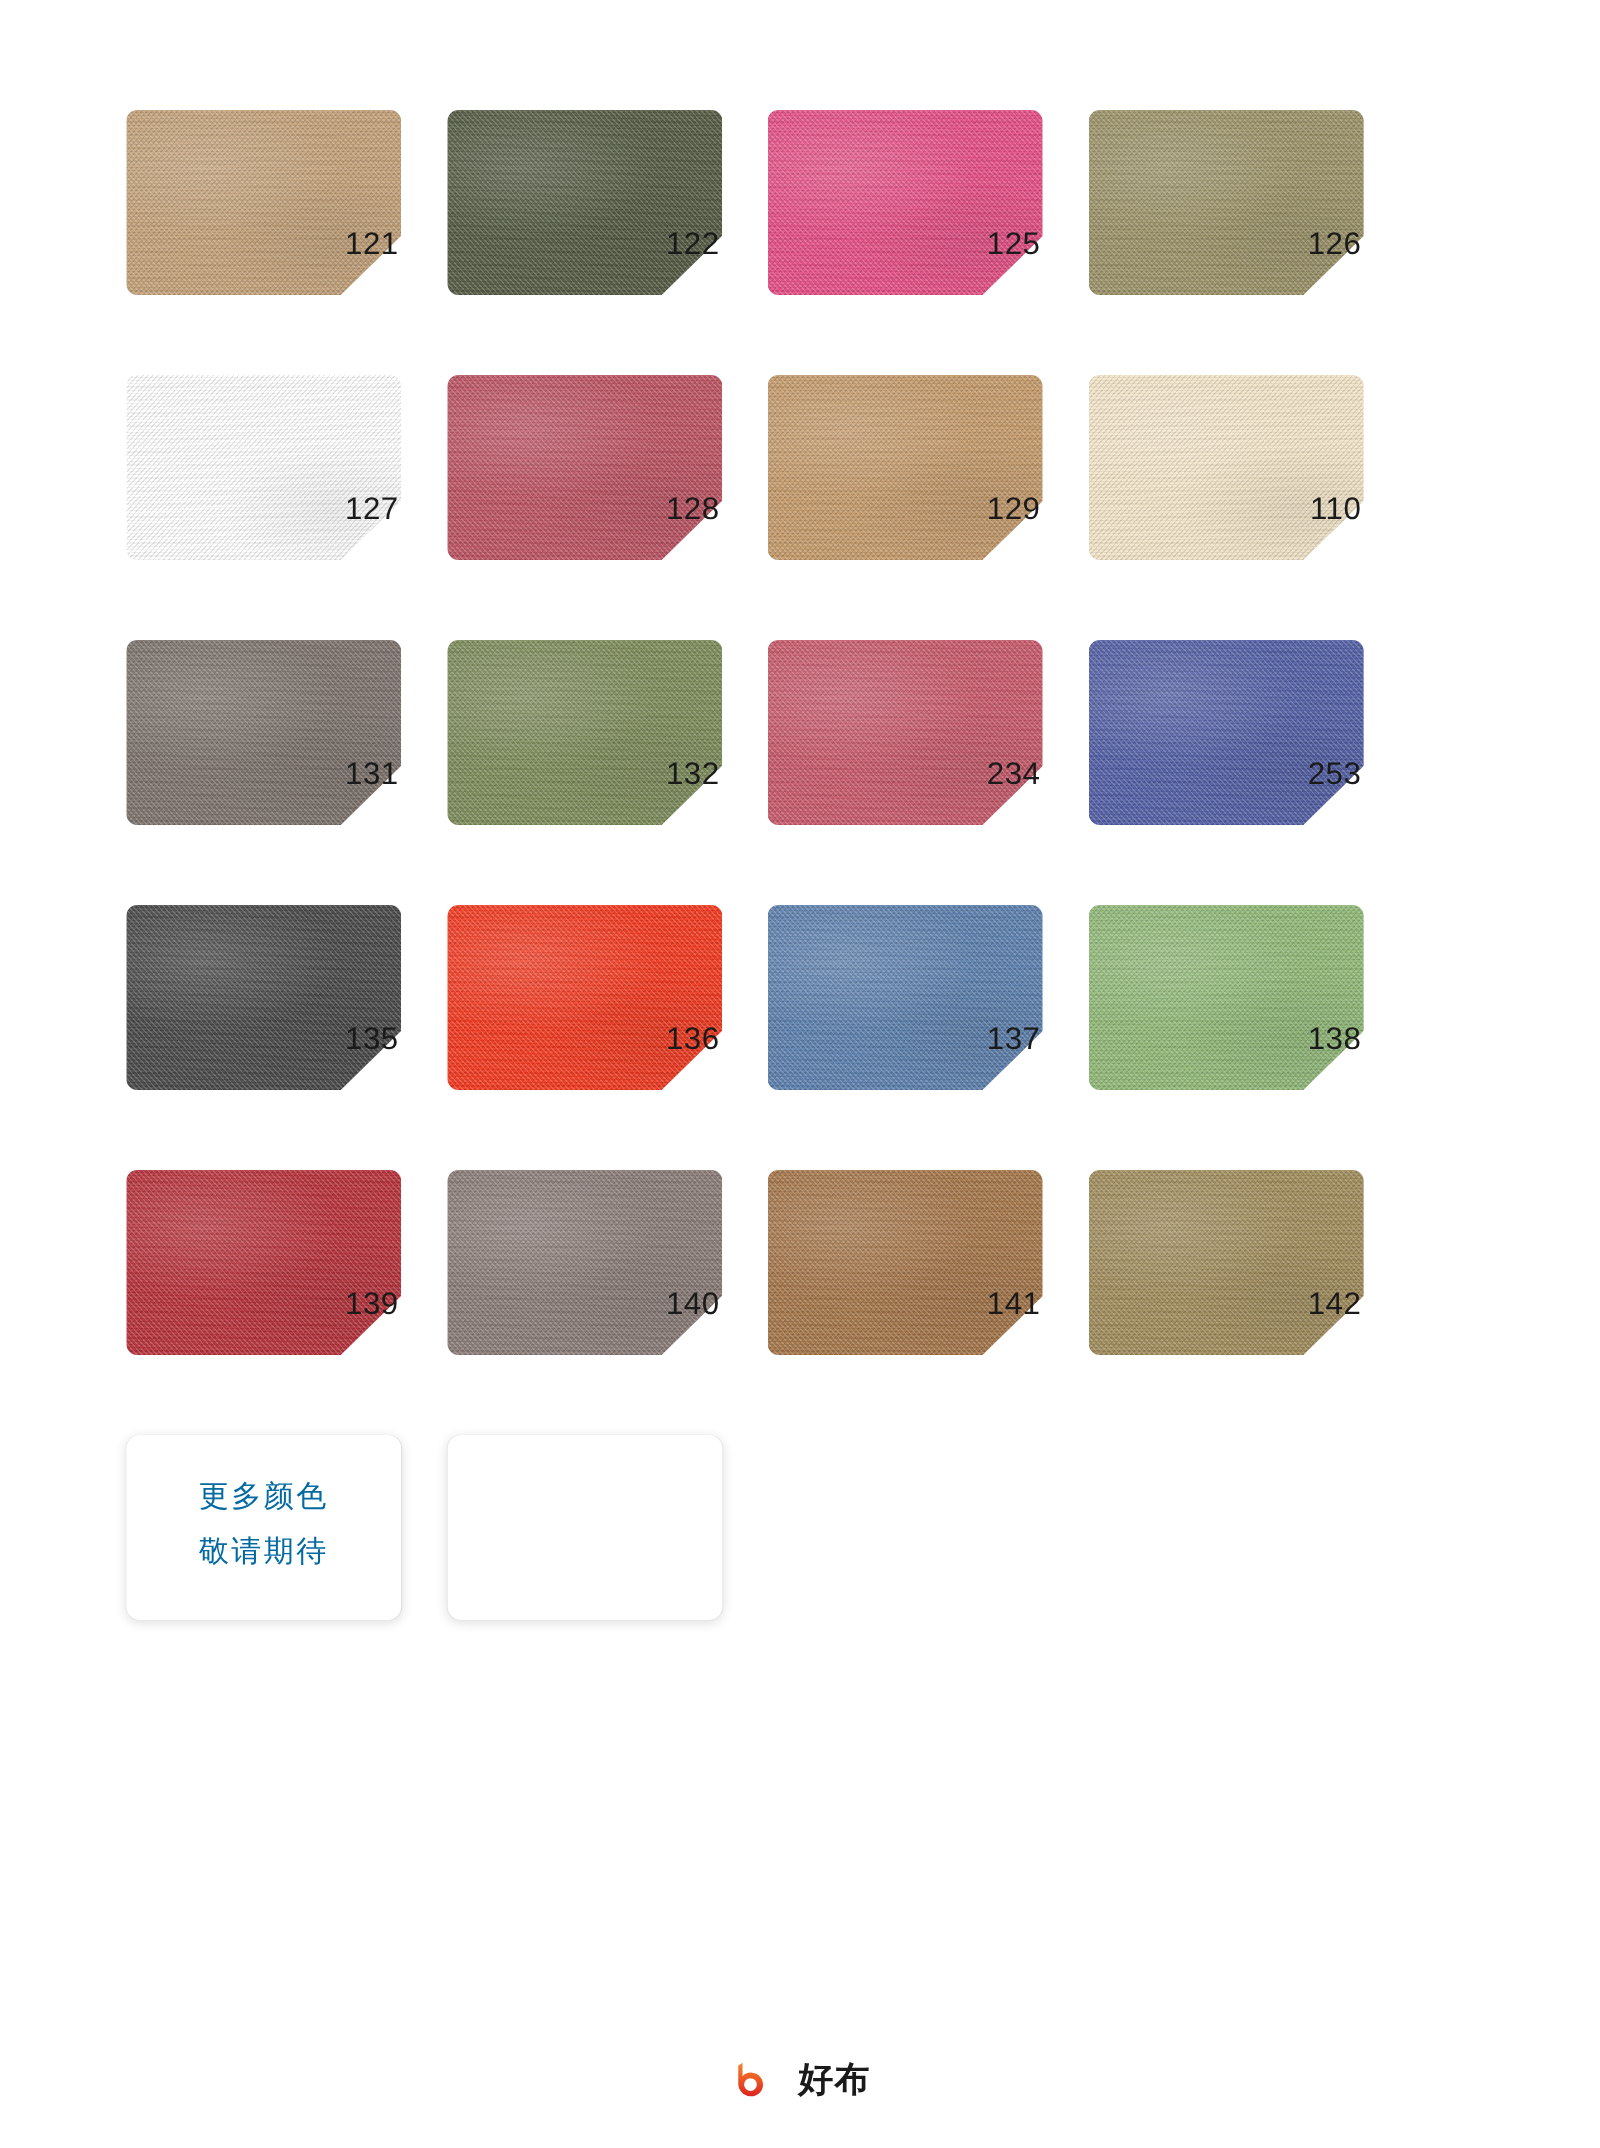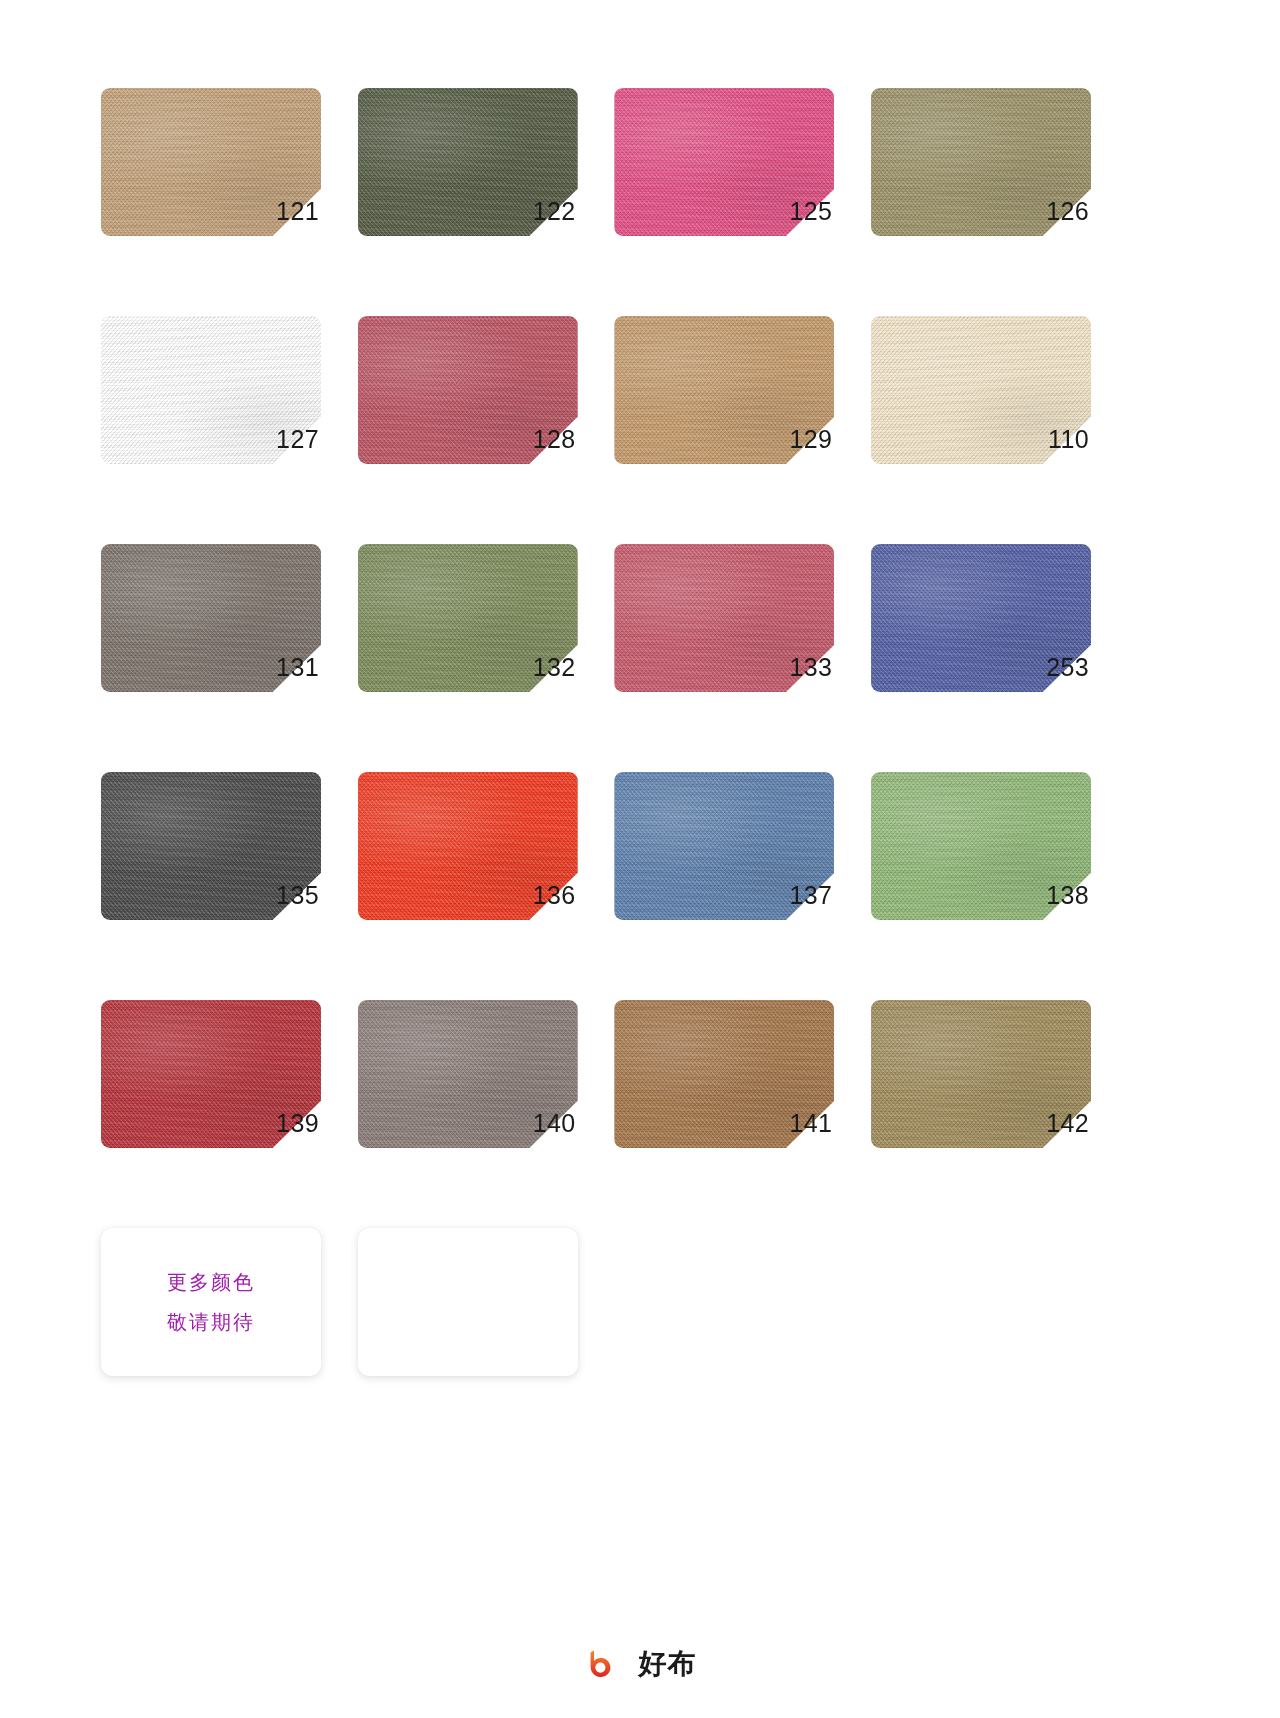--- a/index.html
+++ b/index.html
@@ -27,21 +27,21 @@
     width: 990px;
     display: grid;
     grid-template-columns: repeat(4, 220px);
     column-gap: 36.7px;
     row-gap: 96px;
   }
 
   .swatch-cell {
     position: relative;
     width: 220px;
-    height: 132px;
+    height: 116px;
   }
 
   
   .chip {
     position: absolute;
     left: 0;
     top: 0;
     width: 220px;
     height: 148px;
     border-radius: 9px;
@@ -96,25 +96,25 @@
     width: 220px;
     height: 148px;
     display: flex;
     flex-direction: column;
     align-items: center;
     justify-content: center;
     gap: 20px;
   }
 
   .placeholder-line {
-    font-size: 20px;
+    font-size: 24px;
     line-height: 1;
-    color: #a21caf;
+    color: #0369a1;
     letter-spacing: 2px;
-    font-family: Liberation Serif, serif;
+    font-family: Liberation Mono, monospace;
   }
 
   
   #brand-footer {
     position: absolute;
     left: 0;
     top: 1648px;
     width: 1280px;
     display: flex;
     align-items: center;
@@ -201,21 +201,21 @@
       <div class="swatch-cell">
         <div class="chip" style="background-color: rgb(125, 140, 91);">
           <div class="tex"></div>
         </div>
         <div class="chip-number">132</div>
       </div>
       <div class="swatch-cell">
         <div class="chip" style="background-color: rgb(199, 90, 107);">
           <div class="tex"></div>
         </div>
-        <div class="chip-number">133</div>
+        <div class="chip-number">234</div>
       </div>
       <div class="swatch-cell">
         <div class="chip" style="background-color: rgb(83, 96, 165);">
           <div class="tex"></div>
         </div>
         <div class="chip-number">253</div>
       </div>
       <div class="swatch-cell">
         <div class="chip" style="background-color: rgb(74, 74, 74);">
           <div class="tex"></div>

